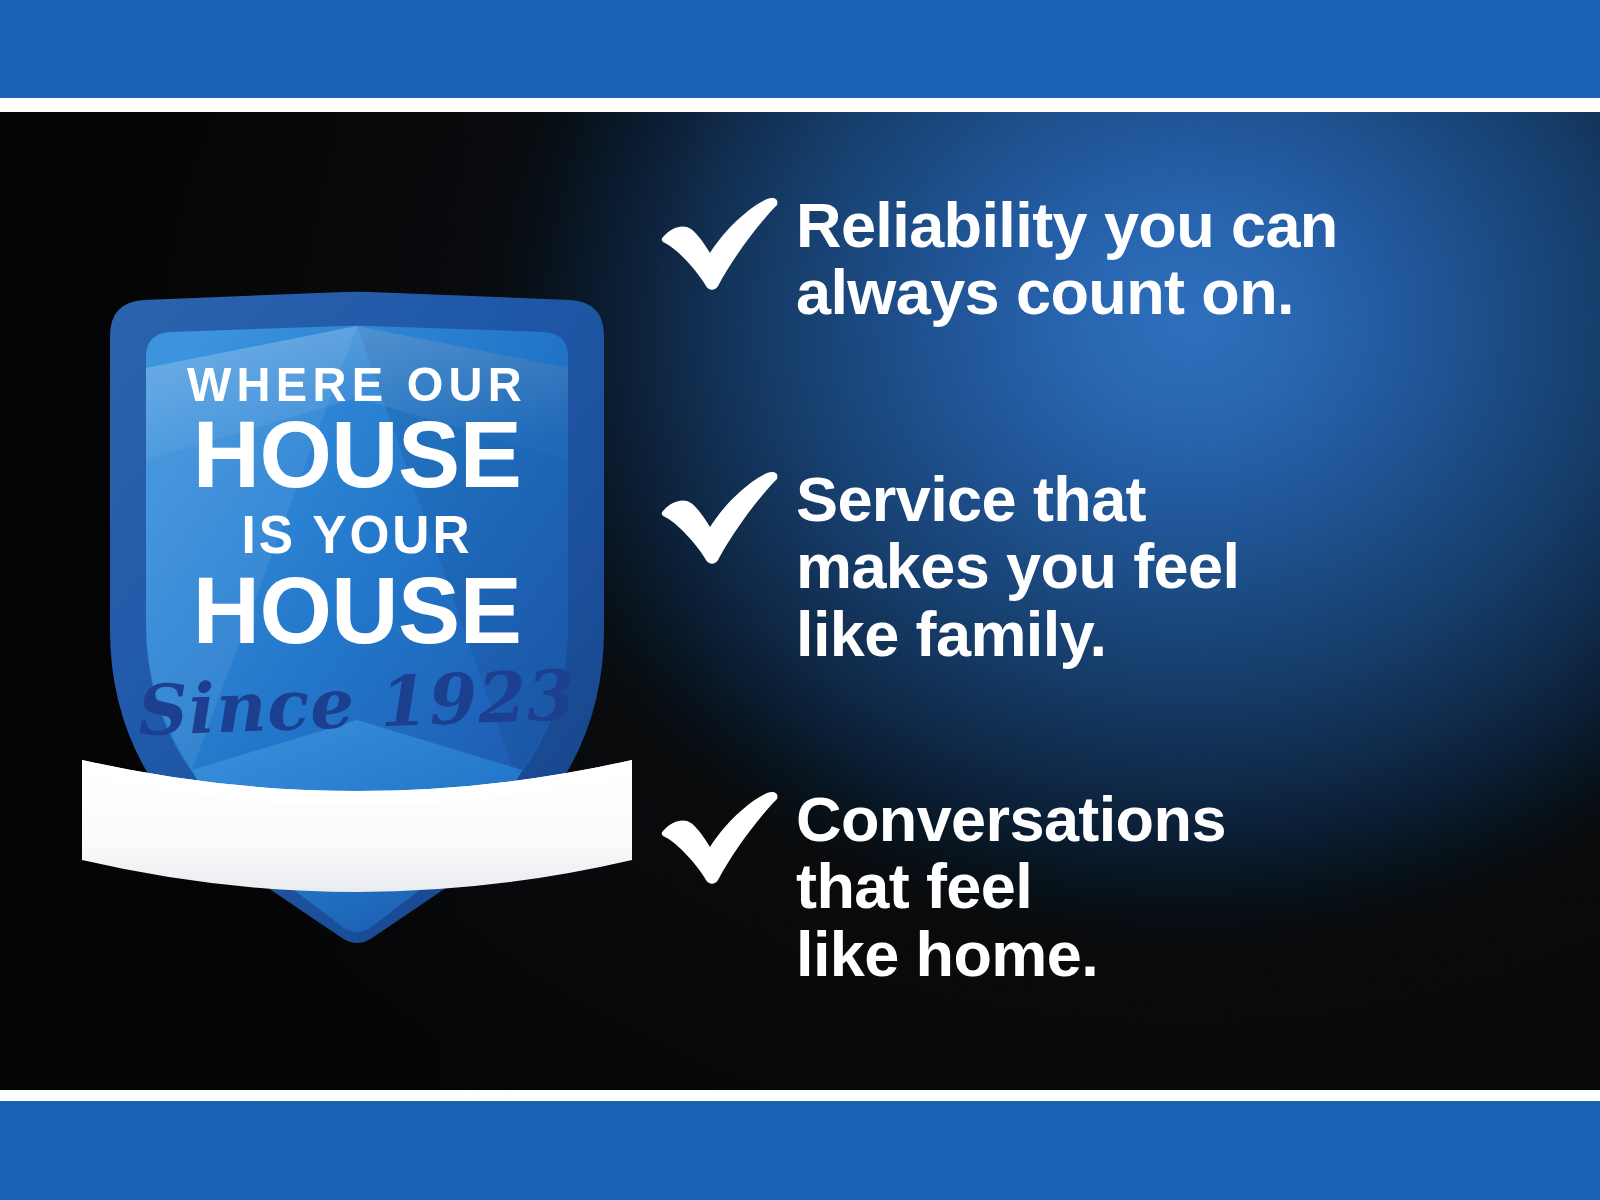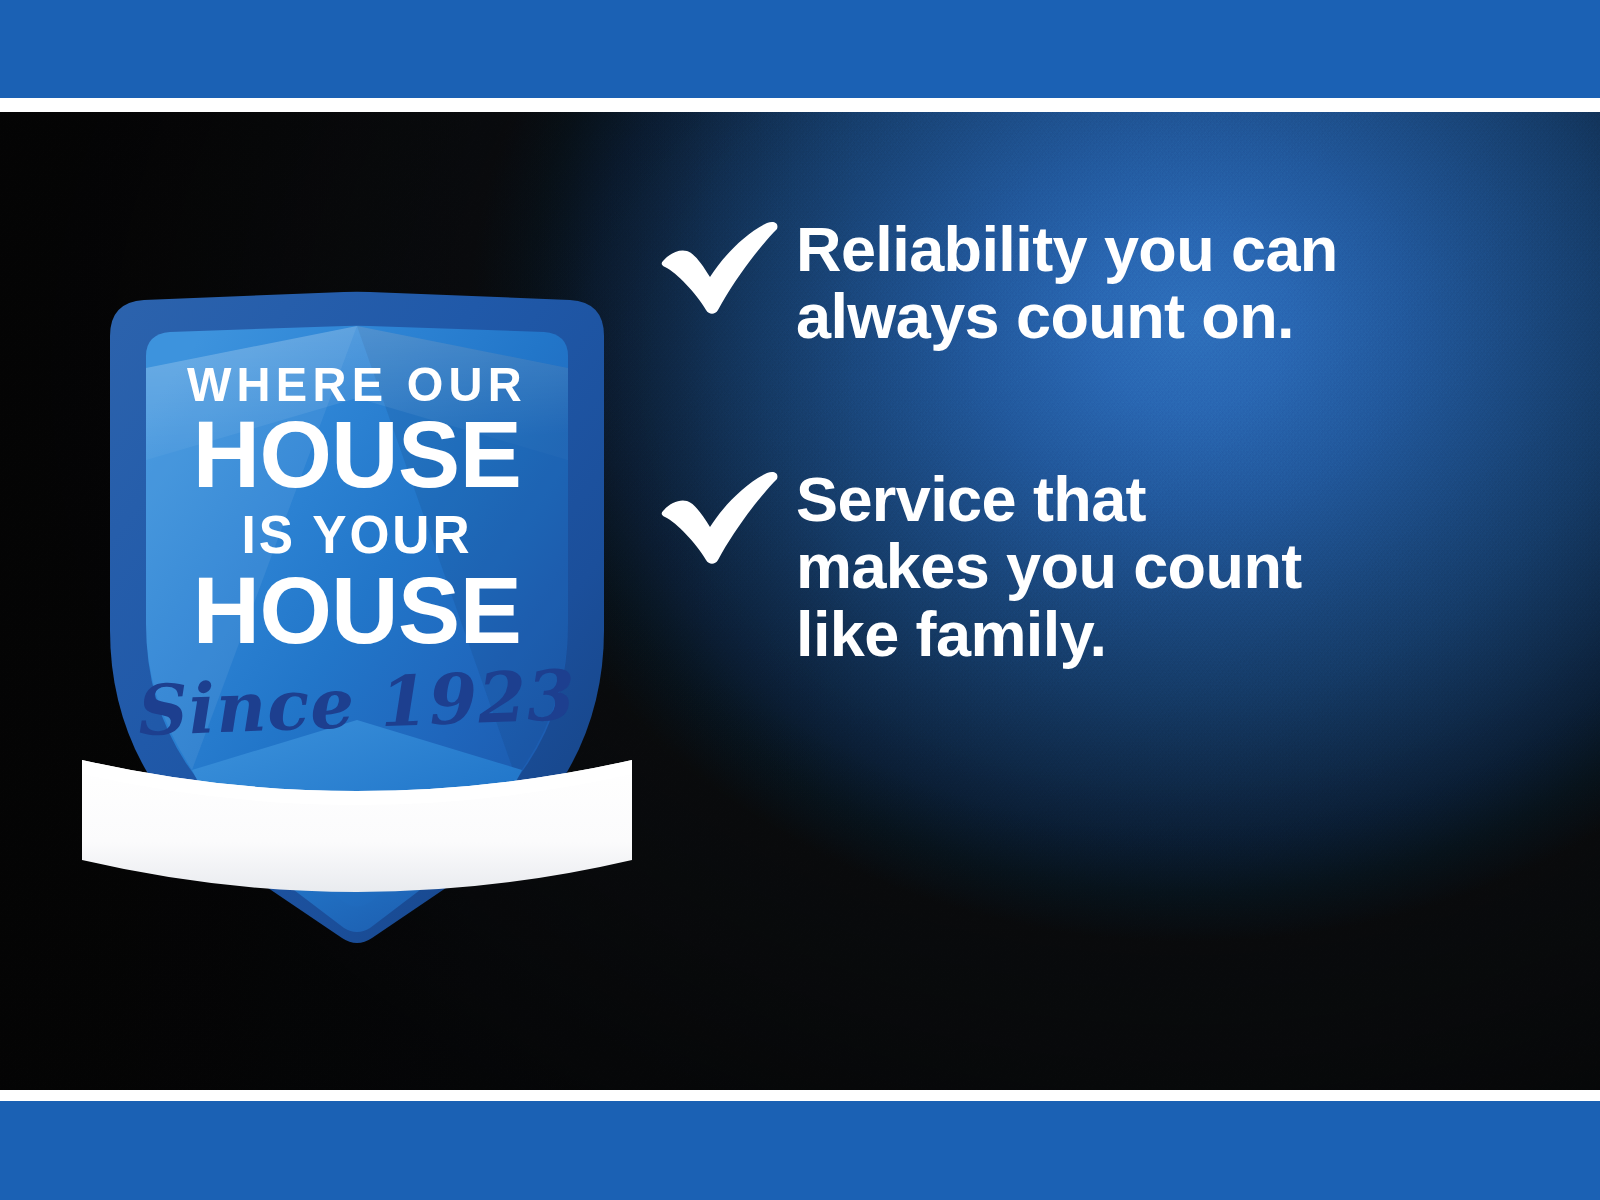--- a/index.html
+++ b/index.html
@@ -168,21 +168,21 @@
     top: 112px;
     width: 880px;
     height: 978px;
   }
   .bullet {
     position: absolute;
     left: 0;
     display: flex;
     align-items: flex-start;
   }
-  .b1 { top: 102px; }
+  .b1 { top: 78px; }
   .b2 { top: 352px; }
   .b3 { top: 672px; }
 
   .check {
     width: 136px;
     flex: 0 0 136px;
     padding-top: 6px;
   }
   .check svg { display: block; width: 122px; height: 96px; }
 
@@ -325,23 +325,41 @@
                    C 34 33, 42 44, 50 57
                    C 62 38, 84 14, 107 3
                    C 114 0.5, 119 3, 117 9
                    C 100 26, 74 60, 58 90
                    C 55 95, 49 95, 46 90
                    C 36 73, 17 53, 5 47
                    C 1 45, 1 43, 3 41 Z" fill="#ffffff"></path>
         </svg>
       </div>
       <div class="bullet-text">Service that
-makes you count
+makes you feel
 like family.</div>
     </div>
 
+    <div class="bullet b3">
+      <div class="check">
+        <svg viewBox="0 0 122 96" xmlns="http://www.w3.org/2000/svg" aria-hidden="true">
+          <path d="M 3 41
+                   C 10 33, 19 29, 27 31
+                   C 34 33, 42 44, 50 57
+                   C 62 38, 84 14, 107 3
+                   C 114 0.5, 119 3, 117 9
+                   C 100 26, 74 60, 58 90
+                   C 55 95, 49 95, 46 90
+                   C 36 73, 17 53, 5 47
+                   C 1 45, 1 43, 3 41 Z" fill="#ffffff"></path>
+        </svg>
+      </div>
+      <div class="bullet-text">Conversations
+that feel
+like home.</div>
+    </div>
 
   </div>
 
   <div class="bar-gap gap-bottom"></div>
   <div class="bar bar-bottom"></div>
 
 </div>
 
 </body></html>

